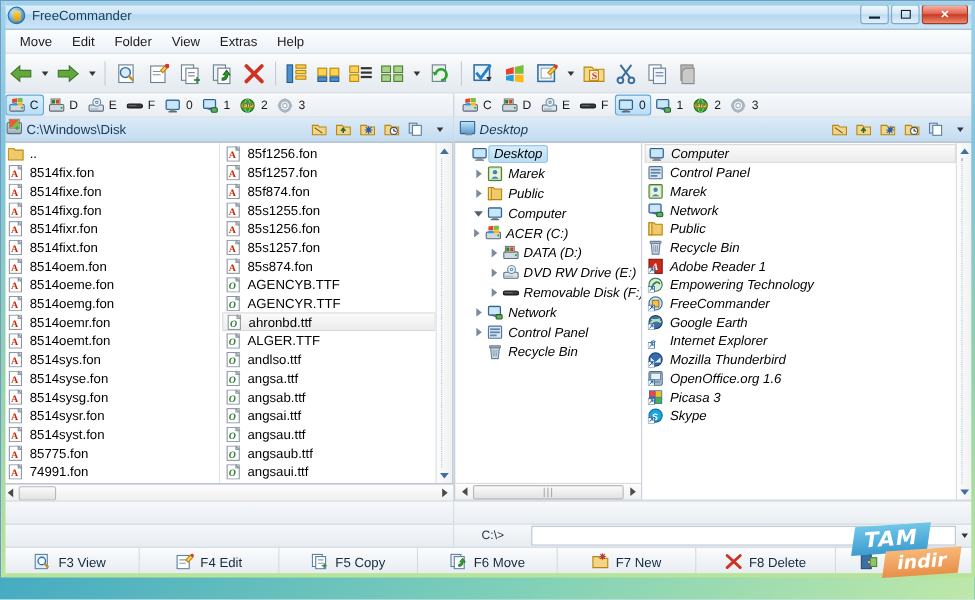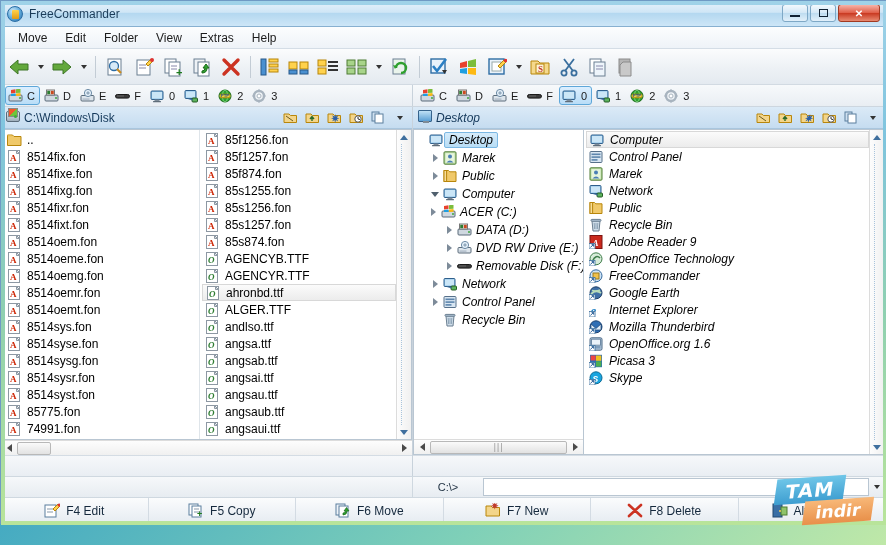--- a/index.html
+++ b/index.html
@@ -1332,32 +1332,32 @@
                 </div>
                 <div class="frow">
                   <span class="ic-wrap" style="display: inline-flex; align-items: center; width: 16px;">
                     <svg width="15" height="14" viewBox="0 0 15 14">
                       <rect x="1" y="0.5" width="12" height="13" fill="#c9291d" stroke="#7d1410"></rect>
                       <text x="3.5" y="10.5" font-size="9" font-weight="bold" fill="#fff" font-family="serif">A</text>
                       <rect x="0" y="8.5" width="6" height="5.5" fill="#fff" stroke="#3a6f9e" stroke-width="0.8"></rect>
                       <path d="M1.4 12.4 L4.4 9.6 M2.6 9.6 h2 v2" stroke="#17508c" stroke-width="0.9" fill="none"></path>
                     </svg>
                   </span>
-                  <span>Adobe Reader 9</span>
+                  <span>Adobe Reader 1</span>
                 </div>
                 <div class="frow">
                   <span class="ic-wrap" style="display: inline-flex; align-items: center; width: 16px;">
                     <svg width="15" height="14" viewBox="0 0 15 14">
                       <circle cx="7" cy="6.8" r="6" fill="#d7ecd9" stroke="#3f7d4a"></circle>
                       <path d="M3.5 9 q3.5 -7 7.5 -3" fill="none" stroke="#3f7d4a" stroke-width="1.6"></path>
                       <rect x="0" y="8.5" width="6" height="5.5" fill="#fff" stroke="#3a6f9e" stroke-width="0.8"></rect>
                       <path d="M1.4 12.4 L4.4 9.6 M2.6 9.6 h2 v2" stroke="#17508c" stroke-width="0.9" fill="none"></path>
                     </svg>
                   </span>
-                  <span>OpenOffice Technology</span>
+                  <span>Empowering Technology</span>
                 </div>
                 <div class="frow">
                   <span class="ic-wrap" style="display: inline-flex; align-items: center; width: 16px;">
                     <svg width="15" height="14" viewBox="0 0 15 14">
                       <circle cx="7" cy="6.8" r="6" fill="#cfe4f7" stroke="#35699c"></circle>
                       <rect x="4" y="4" width="6" height="6" fill="#f0c14b" stroke="#9c7b1c"></rect>
                       <rect x="0" y="8.5" width="6" height="5.5" fill="#fff" stroke="#3a6f9e" stroke-width="0.8"></rect>
                       <path d="M1.4 12.4 L4.4 9.6 M2.6 9.6 h2 v2" stroke="#17508c" stroke-width="0.9" fill="none"></path>
                     </svg>
                   </span>
@@ -1456,20 +1456,30 @@
     <div id="cmd-input"></div>
     <div id="cmd-caret">
         <div class="caret"></div>
       </div>
   </div>
 
   <div id="fkeys">
     <div class="fk">
       <span class="fk-ic">
         <svg width="16" height="15" viewBox="0 0 16 15">
+            <rect x="1" y="1" width="11" height="13" fill="#e3f0fb" stroke="#5b7f9e"></rect>
+            <circle cx="7" cy="7" r="3.4" fill="#fff" stroke="#2e6da4" stroke-width="1.2"></circle>
+            <line x1="9.5" y1="9.5" x2="13" y2="13" stroke="#c98a1e" stroke-width="2"></line>
+          </svg>
+      </span>
+      <span>F3 View</span>
+    </div>
+    <div class="fk">
+      <span class="fk-ic">
+        <svg width="16" height="15" viewBox="0 0 16 15">
             <rect x="1" y="2" width="11" height="12" fill="#fff" stroke="#5b7f9e"></rect>
             <line x1="3" y1="6" x2="9" y2="6" stroke="#8899aa"></line>
             <line x1="3" y1="9" x2="9" y2="9" stroke="#8899aa"></line>
             <path d="M9 6 L14 1 L16 3 L11 8 Z" fill="#ffd24d" stroke="#b8860b"></path>
             <circle cx="15" cy="2" r="1.5" fill="#d33"></circle>
           </svg>
       </span>
       <span>F4 Edit</span>
     </div>
     <div class="fk">

